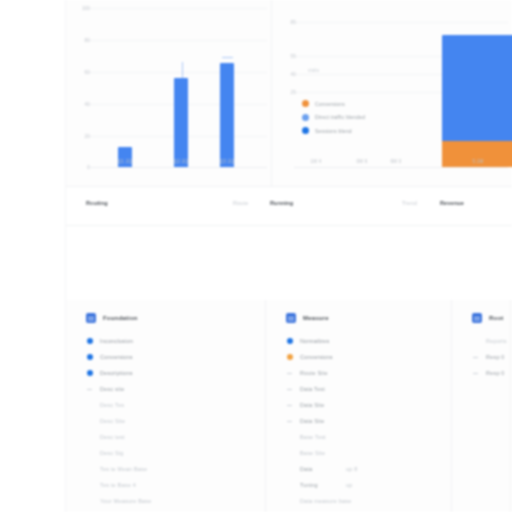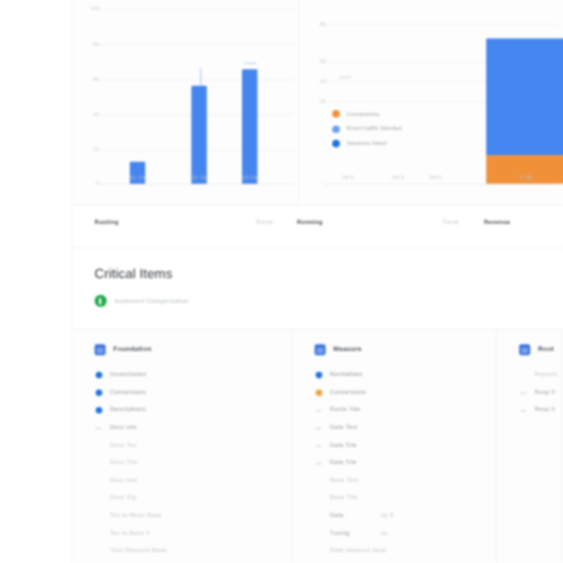--- a/index.html
+++ b/index.html
@@ -398,27 +398,20 @@
   </div>
 
   <div class="metrics-strip">
     <div class="metric strong" style="left:20px">Routing</div>
     <div class="metric muted" style="left:167px">Route</div>
     <div class="metric strong" style="left:204px">Running</div>
     <div class="metric muted" style="left:336px">Trend</div>
     <div class="metric strong" style="left:374px">Revenue</div>
   </div>
 
-  <div class="section">
-    <div class="section-title">Critical Items</div>
-    <div class="status-row">
-      <span class="status-icon"></span>
-      <span class="status-text">Implement Categorization</span>
-    </div>
-  </div>
 
   <div class="columns">
 
     <div class="column c1">
       <div class="col-head">
         <span class="col-icon"></span>
         <span class="col-title">Foundation</span>
       </div>
       <div class="item bullet">
         <span class="marker">

